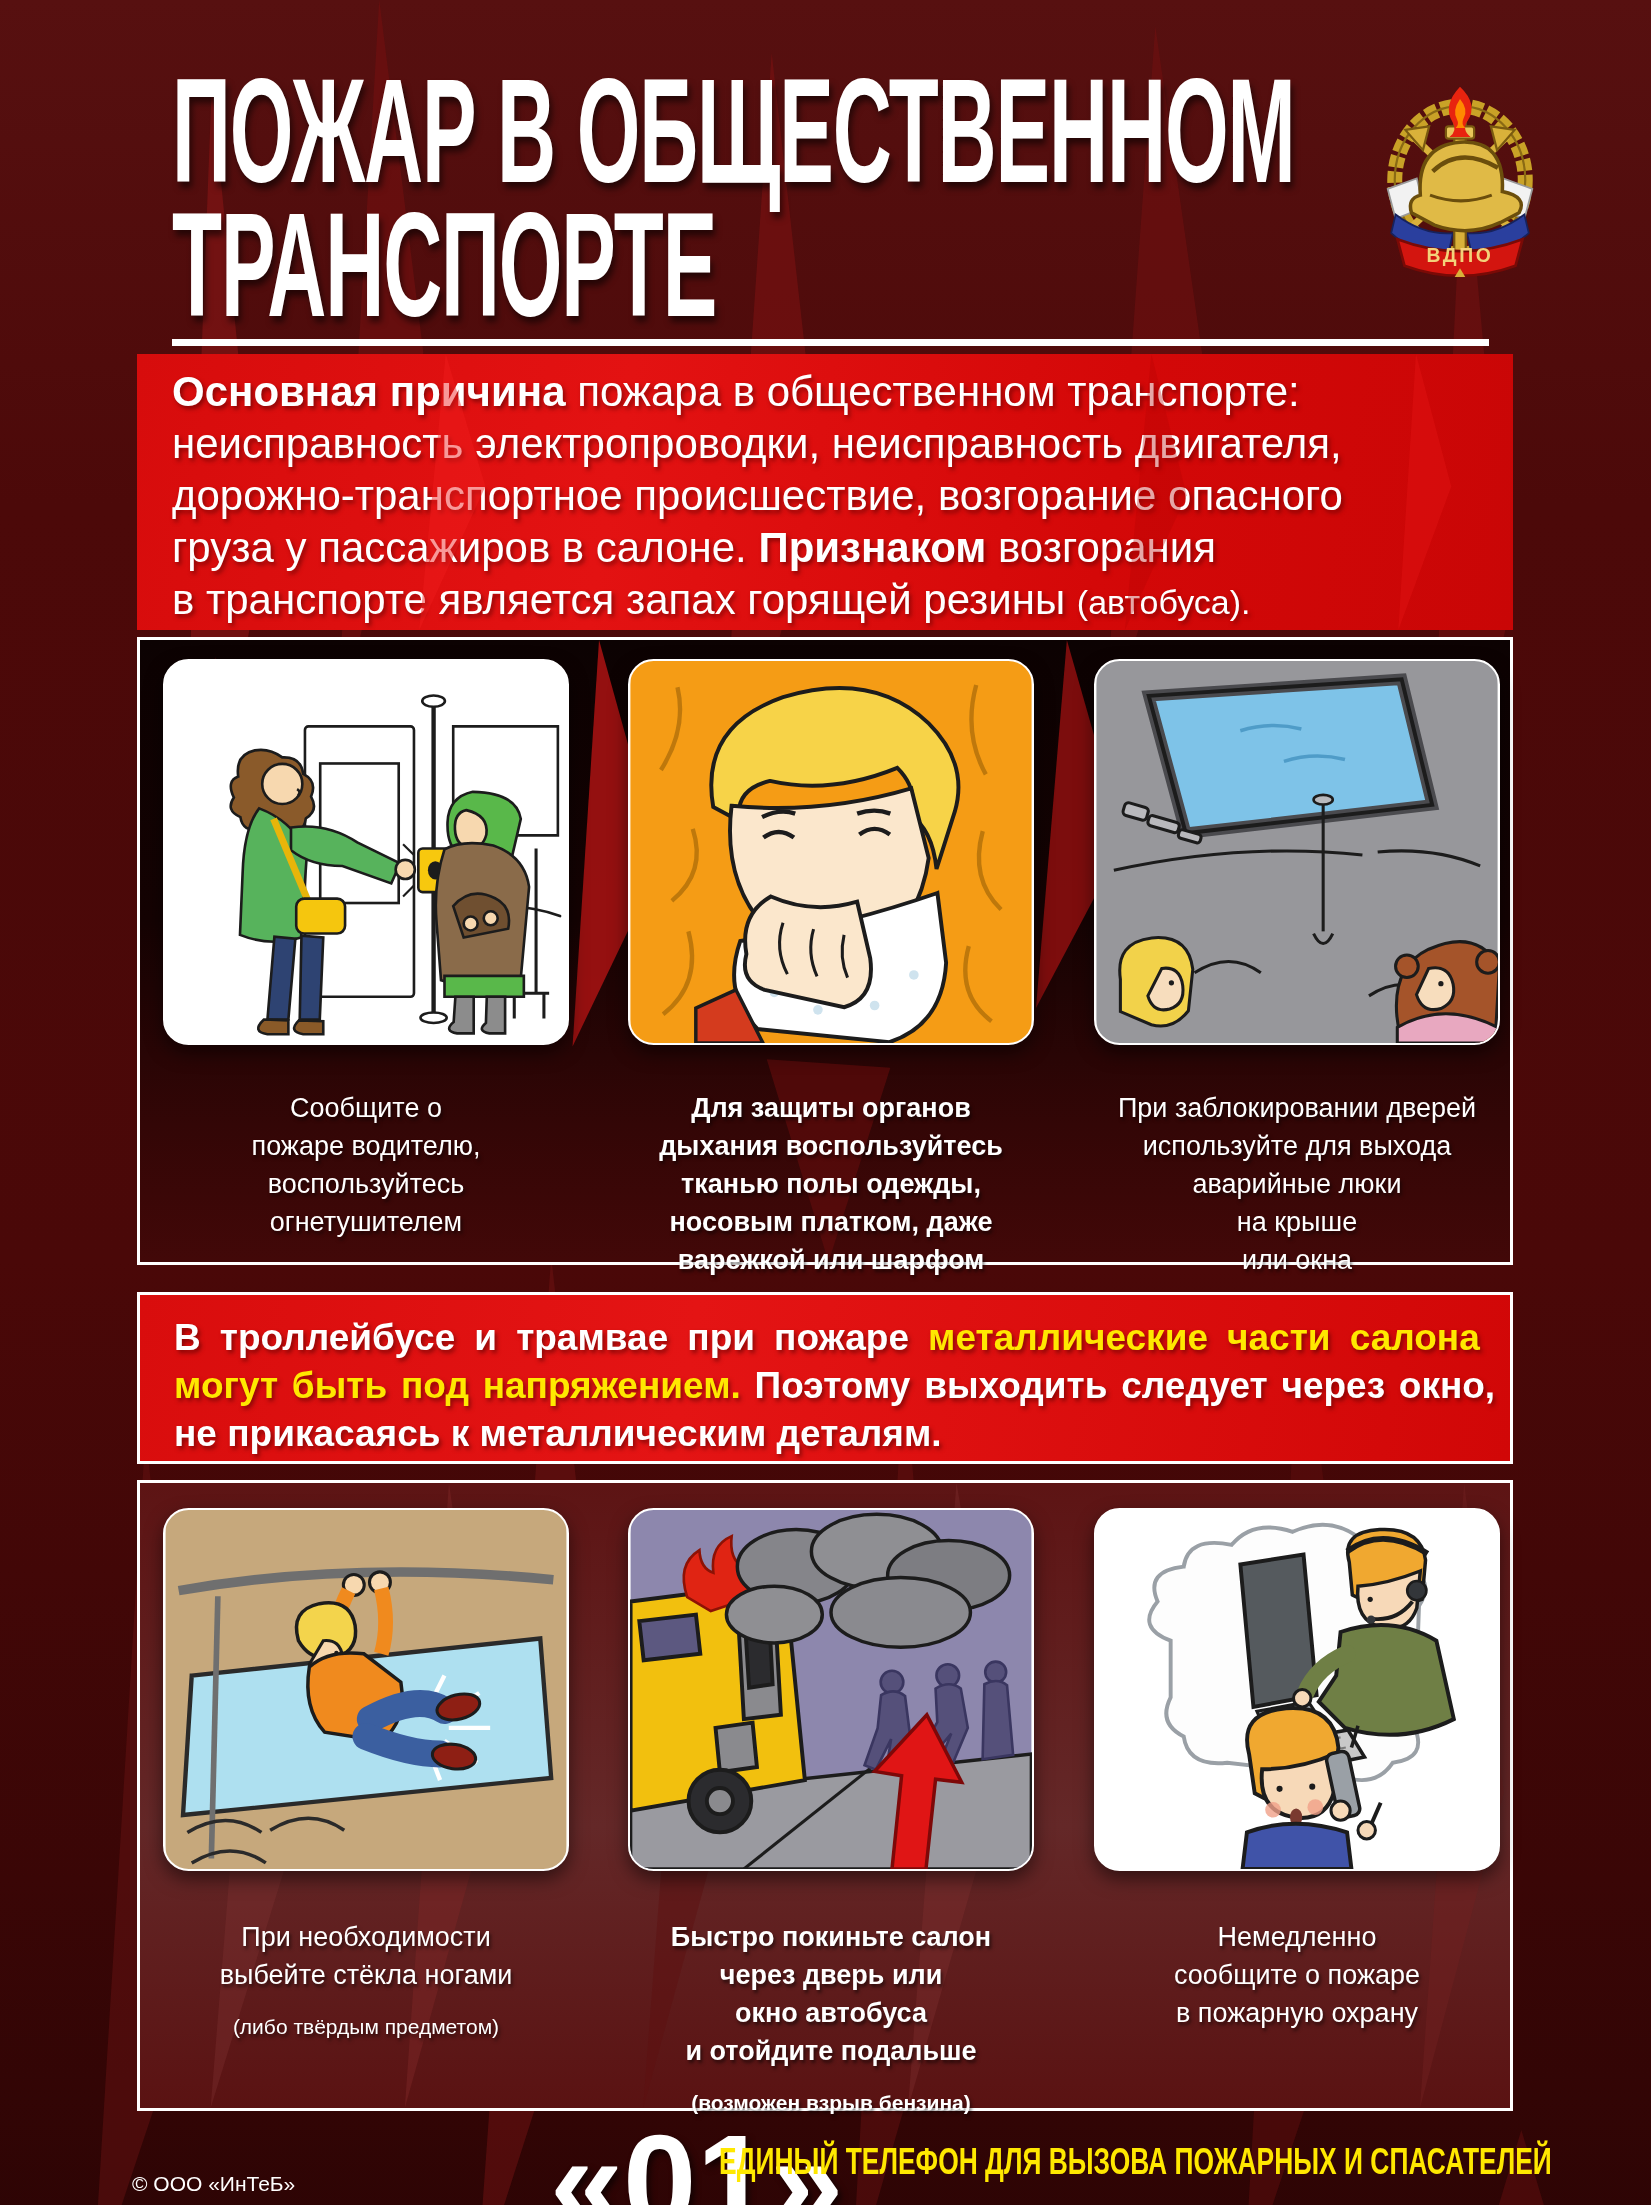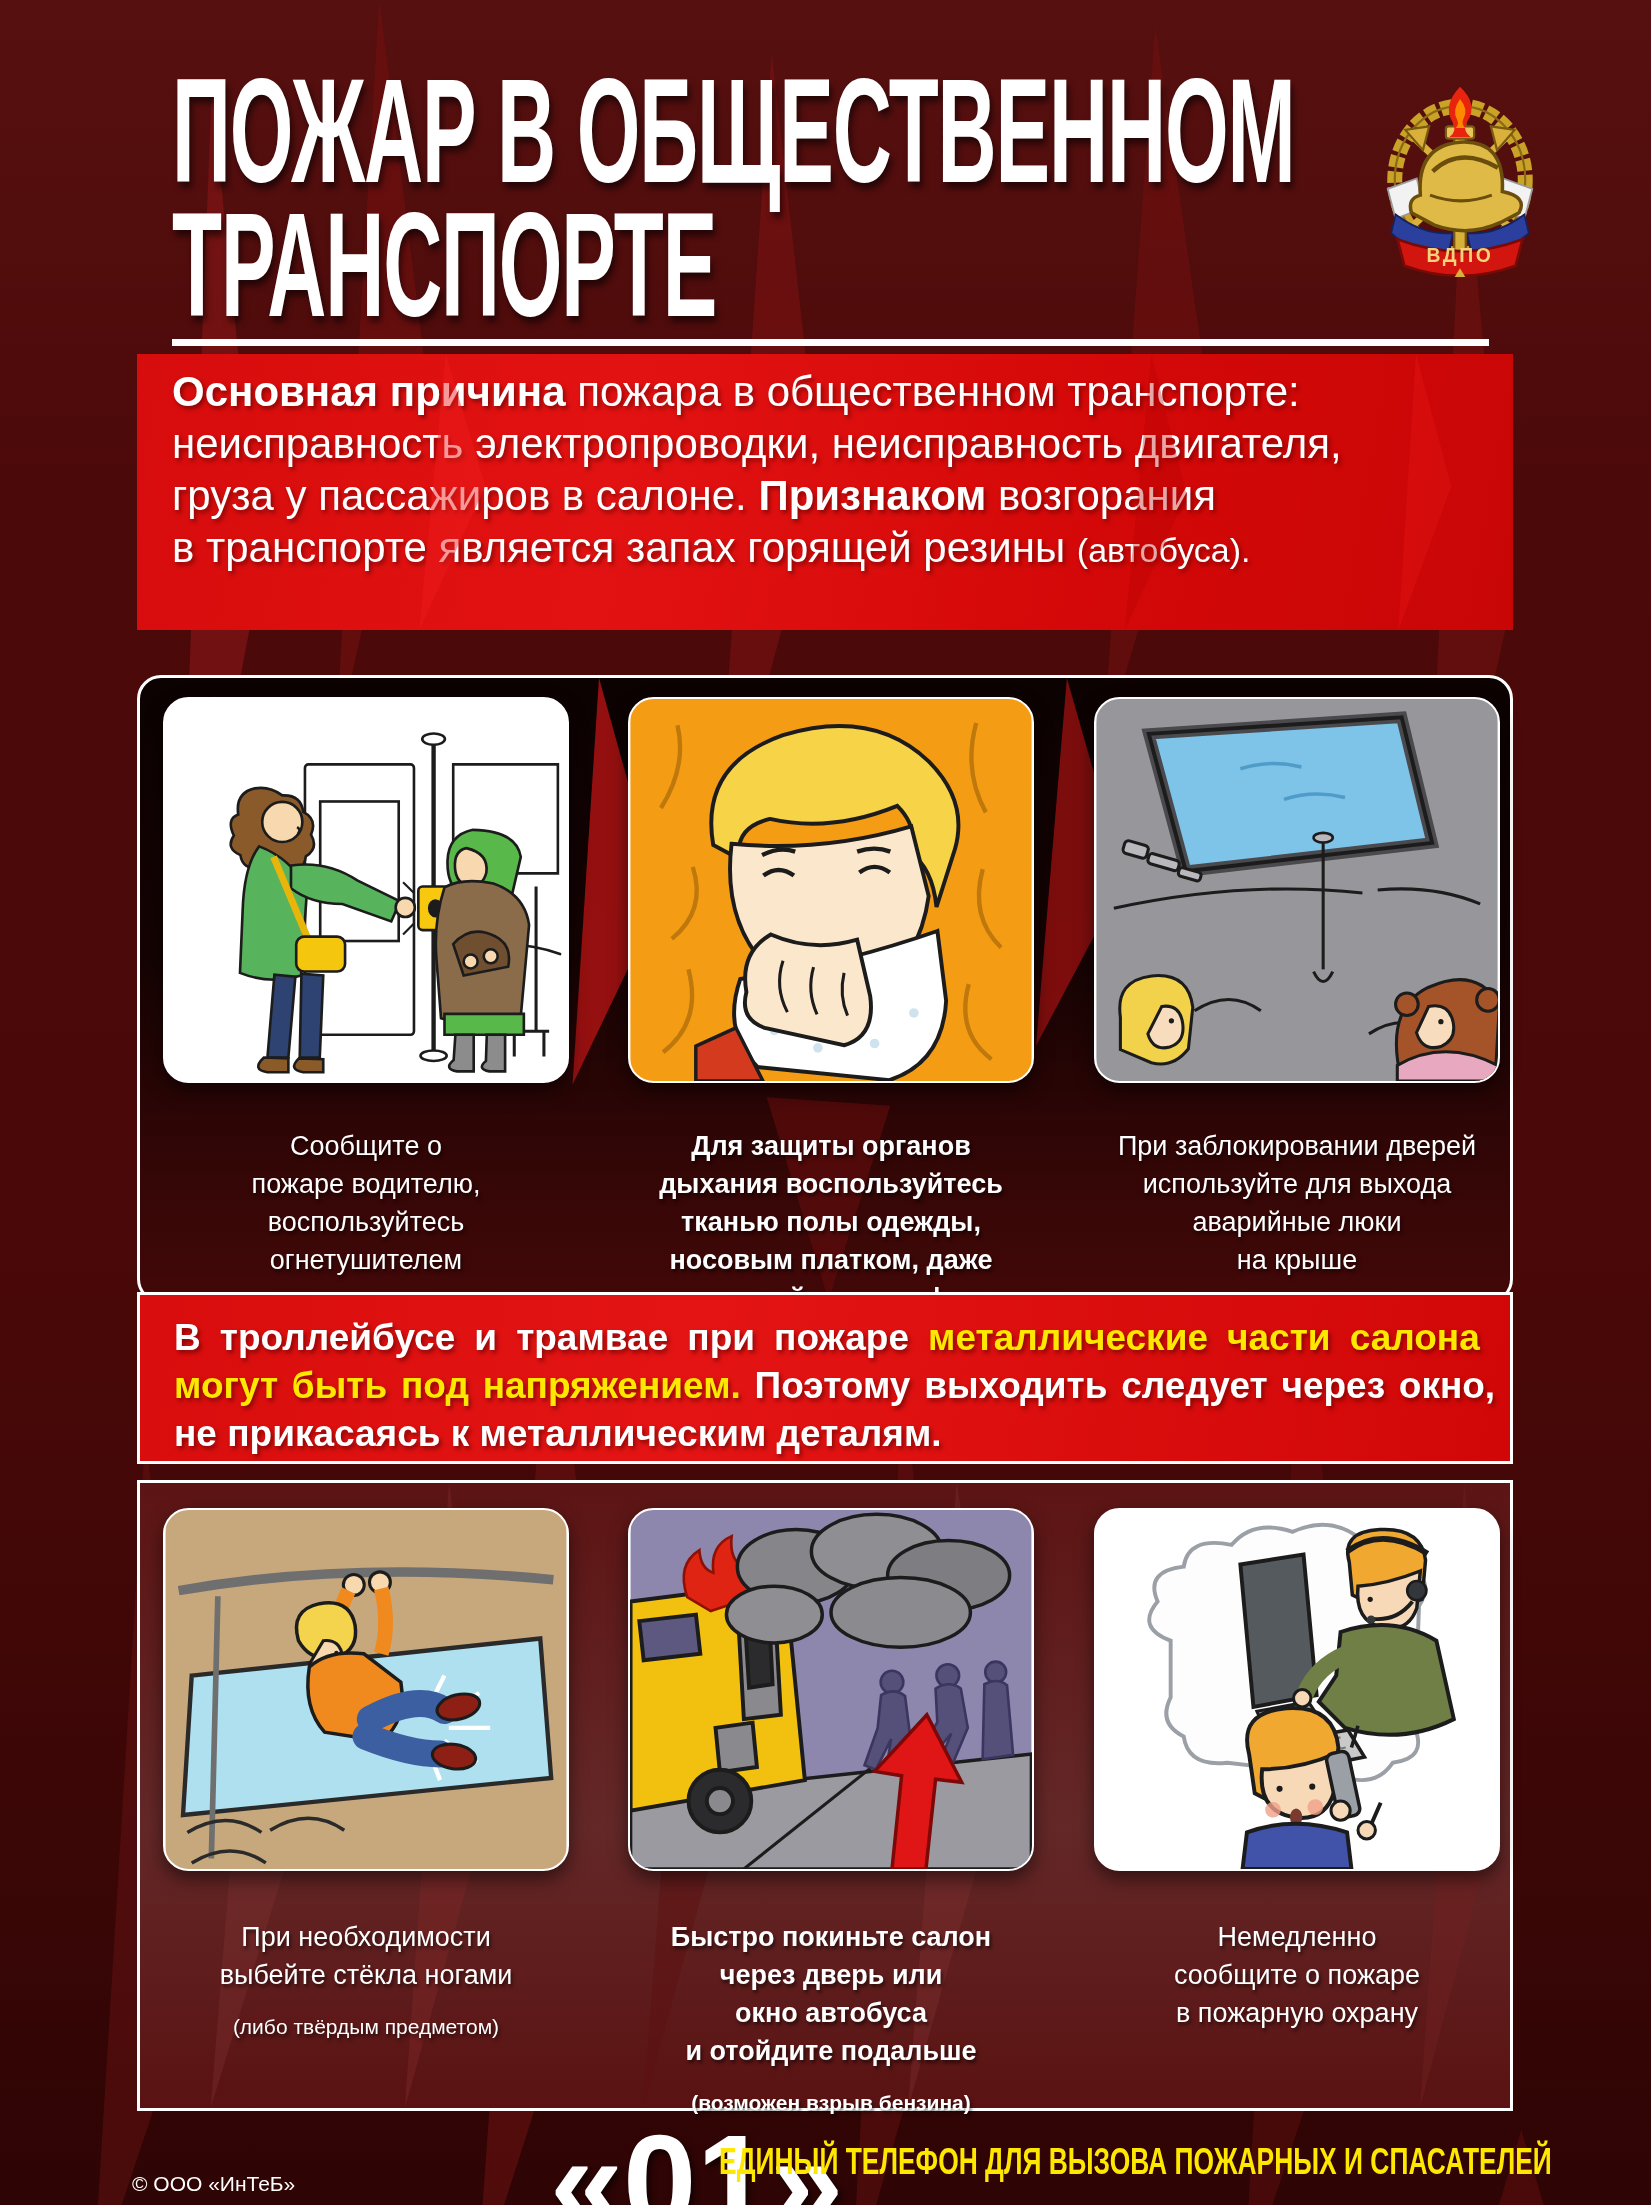--- a/index.html
+++ b/index.html
@@ -25,21 +25,21 @@
     position:absolute;left:137px;top:354px;width:1376px;height:276px;z-index:2;
     background:linear-gradient(100deg,#d70c0c 0%,#e31212 35%,#d40808 70%,#c90606 100%);
     box-sizing:border-box;padding:11.5px 26.5px 0 35px;
   }
   .intro .il{margin:0;font-size:42px;line-height:52px;text-shadow:2.2px 3.1px 4px rgba(80,0,0,.6);}
   .intro b{font-weight:700;}
   .intro .small{font-size:34px;}
   .decor{position:absolute;inset:0;width:100%;height:100%;pointer-events:none;}
   
   .panel{position:absolute;left:137px;width:1376px;z-index:2;border:3.5px solid #fff;box-sizing:border-box;}
-  .panel-top{top:675px;height:628px;background:linear-gradient(180deg,#0c0202 0%,#150303 45%,#330606 78%,#420808 100%);border-radius:24px;}
+  .panel-top{top:637px;height:628px;background:linear-gradient(180deg,#0c0202 0%,#150303 45%,#330606 78%,#420808 100%);}
   .panel-bottom{top:1480px;height:631px;background:linear-gradient(180deg,#5d1414 0%,#642828 55%,#5a1212 100%);}
   .card{
     position:absolute;width:406px;background:#fff;border-radius:25.6px;overflow:hidden;
     box-shadow:0 8px 17.6px rgba(0,0,0,.5);border:2.6px solid #fff;box-sizing:border-box;
   }
   .card svg{display:block;width:100%;height:100%;}
   .r1{top:18.5px;height:386px;}
   .r2{top:25px;height:363px;}
   .cA{left:23px;} .cB{left:488px;font-weight:bold;} .cC{left:954px;}
   .caption{
@@ -133,20 +133,21 @@
   </svg>
 
   <section class="intro">
     <svg class="decor" viewBox="0 0 3120 625" preserveAspectRatio="none">
       <polygon points="700,0 790,300 640,625" fill="#ef1c1c" opacity="0.45"></polygon>
       <polygon points="2300,0 2380,320 2240,625" fill="#b80404" opacity="0.35"></polygon>
       <polygon points="2900,0 2980,300 2860,625" fill="#ef1c1c" opacity="0.3"></polygon>
     </svg>
     <p class="il"><b>Основная причина</b><span> пожара в общественном транспорте:</span></p>
     <p class="il">неисправность электропроводки, неисправность двигателя,</p>
+    <p class="il">дорожно-транспортное происшествие, возгорание опасного</p>
     <p class="il"><span>груза у пассажиров в салоне. </span><b>Признаком</b><span>  возгорания</span></p>
     <p class="il"><span>в транспорте является запах горящей резины </span><span class="small">(автобуса).</span></p>
   </section>
 
   <section class="panel panel-top">
     <svg class="decor" viewBox="0 0 3104 1454" preserveAspectRatio="none">
       <polygon points="1040,0 1180,520 980,950" fill="#a31212" opacity="0.9"></polygon>
       <polygon points="2100,0 2230,470 2030,860" fill="#8f0f0f" opacity="0.85"></polygon>
       <polygon points="170,40 260,430 110,740" fill="#7c0d0d" opacity="0.6"></polygon>
       <polygon points="2950,60 3050,500 2880,880" fill="#8a0f0f" opacity="0.6"></polygon>

